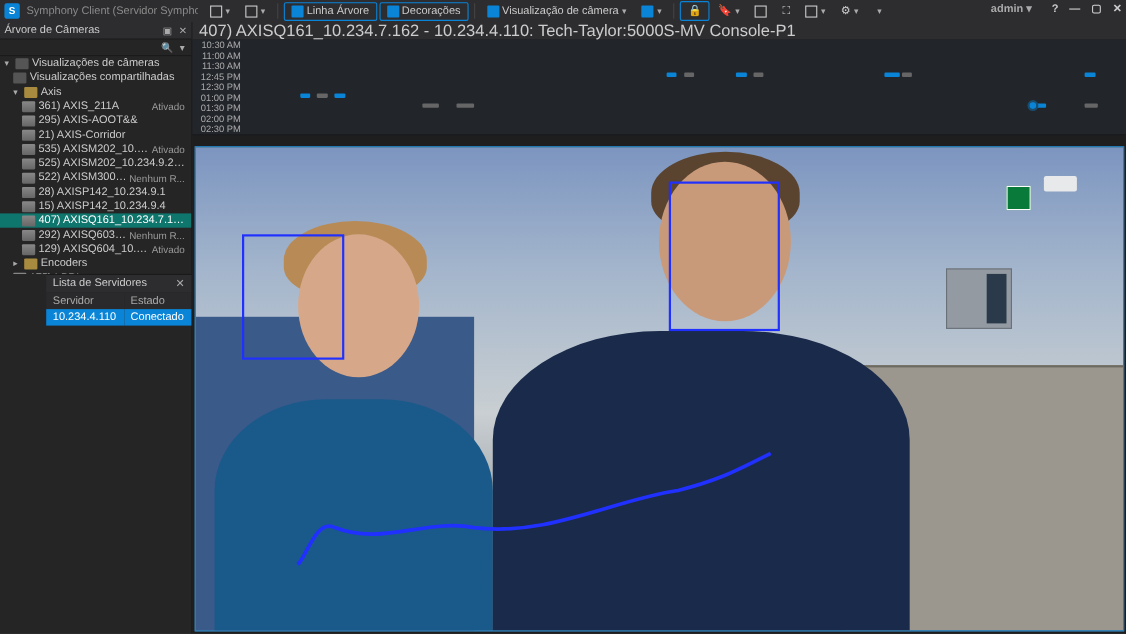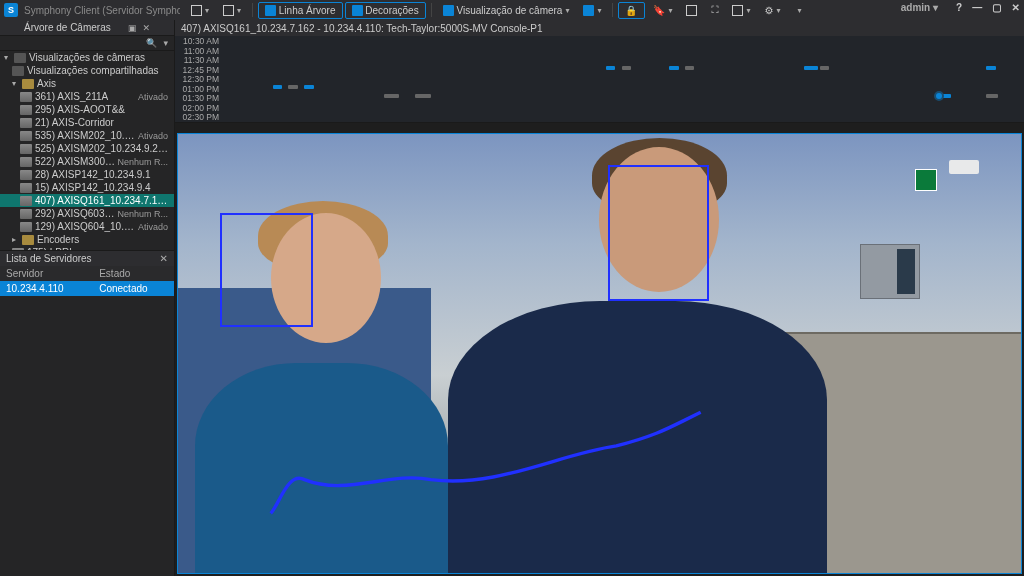--- a/index.html
+++ b/index.html
@@ -18,49 +18,49 @@
 .toolbar .icon.white { border: 1px solid #ccc; }
 .toolbar .sep { width: 1px; height: 14px; background: #444; margin: 0 4px; }
 .toolbar .caret { margin-left: 3px; font-size: 8px; color: #aaa; }
 
 .win-controls { position: absolute; right: 4px; top: 2px; display: flex; align-items: center; gap: 10px; font-size: 10px; color: #ccc; font-weight: bold; }
 .win-controls .admin { margin-right: 8px; color: #aaa; }
 .win-controls span { cursor: pointer; }
 
 
 .left-panel { position: absolute; left: 0; top: 20px; bottom: 0; width: 175px; background: #252526; border-right: 1px solid #1a1a1a; display: flex; flex-direction: column; }
-.panel-header { display: flex; align-items: center; justify-content: space-between; padding: 2px 24px; font-size: 10px; background: #2d2d30; border-bottom: 1px solid #1a1a1a; }
+.panel-header { display: flex; align-items: center; justify-content: space-between; padding: 2px 4px; font-size: 10px; background: #2d2d30; border-bottom: 1px solid #1a1a1a; }
 .panel-header .phtitle { color: #ccc; }
 .panel-header .phicons { display: flex; gap: 6px; font-size: 9px; color: #aaa; }
 .search-row { display: flex; align-items: center; justify-content: flex-end; padding: 2px 6px; gap: 6px; font-size: 9px; color: #aaa; border-bottom: 1px solid #1a1a1a; }
 
 .tree { flex: 1; overflow: hidden; font-size: 10px; }
 .tree-row { display: flex; align-items: center; padding: 1px 4px; white-space: nowrap; cursor: pointer; }
 .tree-row.selected { background: #0f766e; color: #fff; }
 .tree-row .indent1 { width: 8px; }
 .tree-row .indent2 { width: 16px; }
 .tree-row .arrow { width: 10px; font-size: 8px; color: #aaa; }
 .tree-row .node-icon { width: 12px; height: 10px; margin-right: 3px; display: inline-block; }
 .tree-row .node-icon.cam { background: linear-gradient(#888,#666); border-radius: 1px; position: relative; }
 .tree-row .node-icon.folder { background: #a88b3e; border-radius: 1px; }
 .tree-row .node-icon.root { background: #555; border-radius: 1px; }
 .tree-row .label { flex: 1; overflow: hidden; text-overflow: ellipsis; }
 .tree-row .status { font-size: 9px; color: #9a9a9a; padding-right: 2px; }
 .tree-row.selected .status { color: #dceaff; }
 
-.servers { border-top: 1px solid #1a1a1a; }
+.servers { border-top: 1px solid #1a1a1a; margin-left: 42px; }
 .servers .srv-header { display: flex; justify-content: space-between; padding: 2px 6px; font-size: 10px; background: #2d2d30; }
 .servers table { width: 100%; font-size: 10px; border-collapse: collapse; }
 .servers th { text-align: left; padding: 2px 6px; color: #aaa; font-weight: normal; background: #2a2a2c; }
 .servers td { padding: 2px 6px; }
 .servers tr.sel td { background: #0a84d6; color: #fff; }
 
 
 .main { position: absolute; left: 175px; top: 20px; right: 0; bottom: 0; background: #1e1e1e; }
-.main-header { height: 16px; display: flex; align-items: center; padding: 0 6px; font-size: 10px; color: #ccc; background: #2d2d30; }
+.main-header { height: 16px; display: flex; align-items: center; padding: 0 6px; font-size: 15px; color: #ccc; background: #2d2d30; }
 
 .timeline { background: #22252a; border-bottom: 1px solid #1a1a1a; }
 .timeline .tr { display: flex; align-items: flex-start; height: 9.5px; font-size: 8.5px; }
 .timeline .tlabel { width: 50px; text-align: right; padding-right: 6px; color: #aaa; }
 .timeline .track { flex: 1; height: 6px; position: relative; margin-right: 6px; }
 .timeline .seg { position: absolute; top: 1px; height: 4px; border-radius: 1px; }
 .timeline .seg.b { background: #0a84d6; }
 .timeline .seg.g { background: #666; }
 .timeline .marker { position: absolute; top: -2px; width: 10px; height: 10px; background: #0a84d6; border-radius: 50%; border: 2px solid #1a4c6e; }
 

